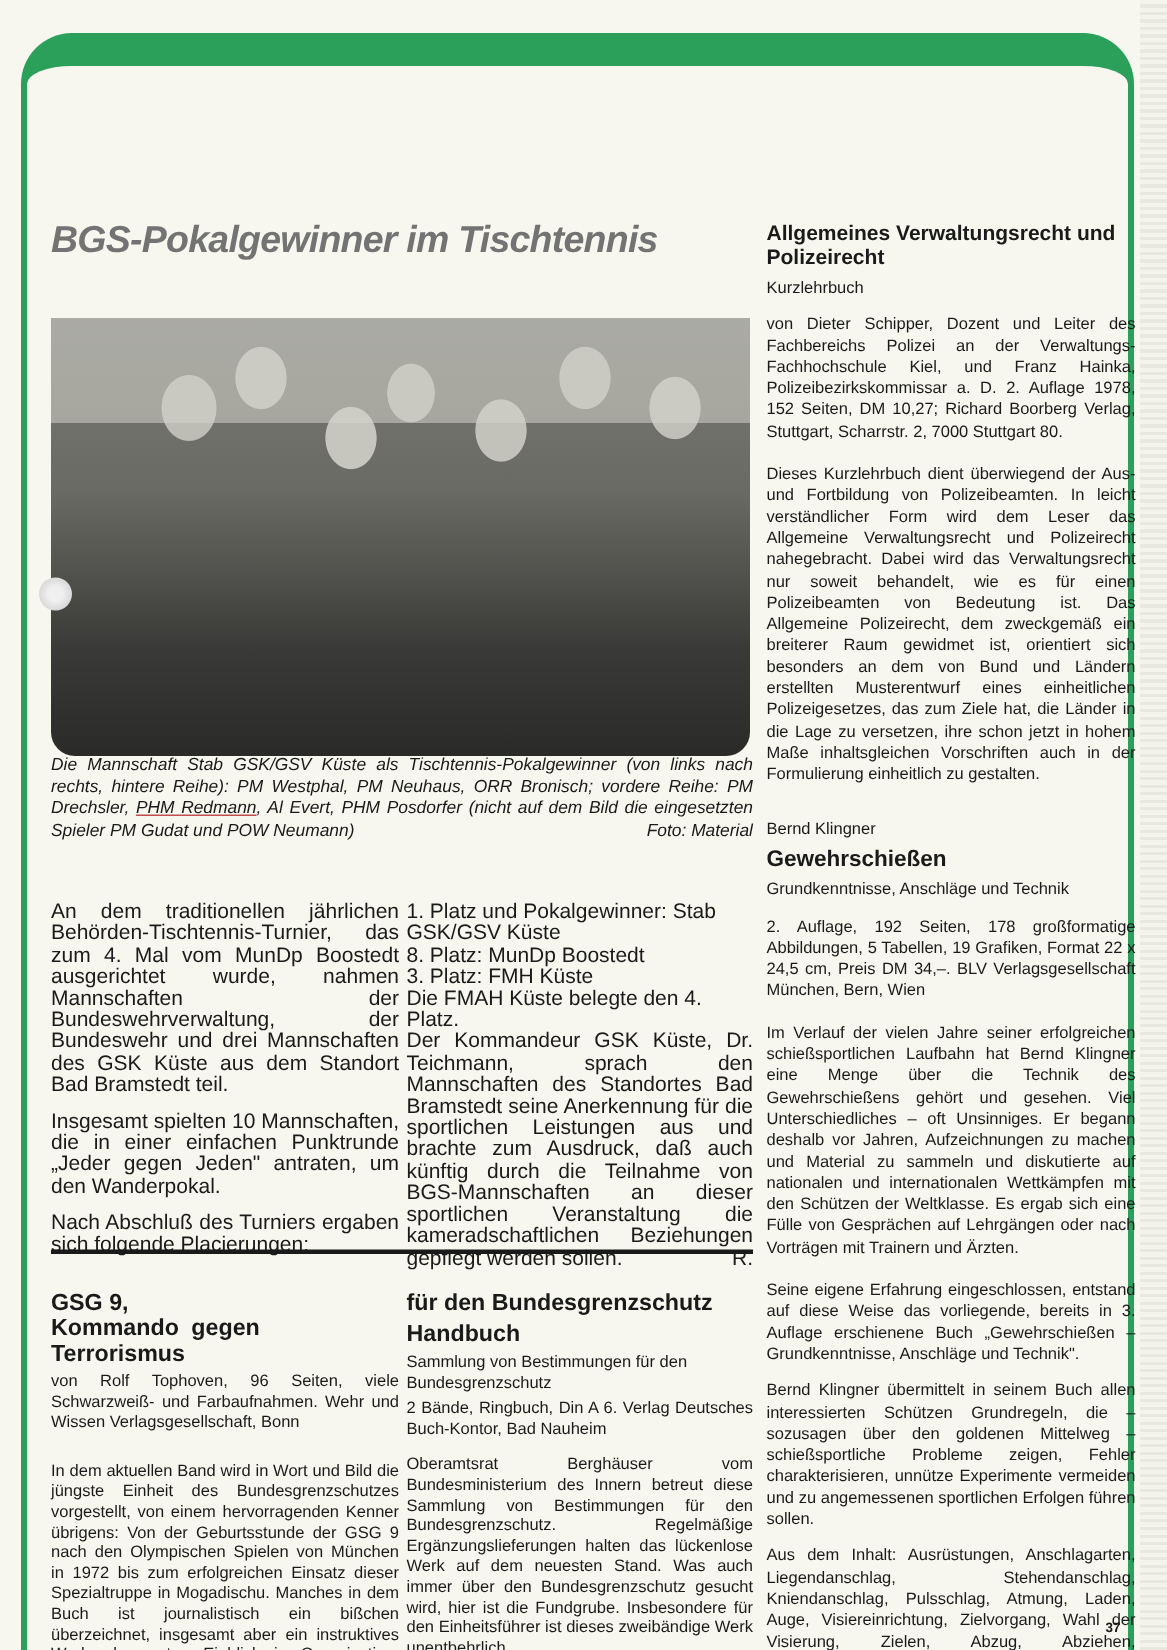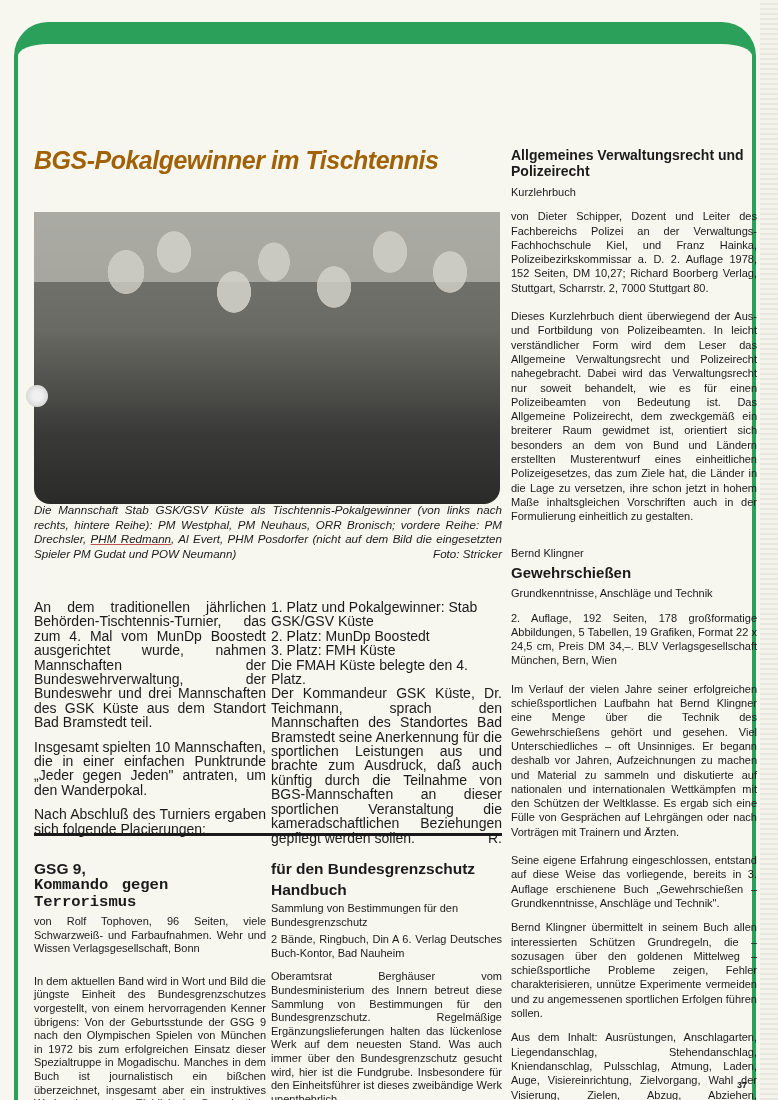--- a/index.html
+++ b/index.html
@@ -17,21 +17,21 @@
   }
   .right-edge {
     position:absolute; left:760px; top:0; width:18px; height:1100px;
     background:repeating-linear-gradient(0deg,#e8e8e0 0 2px,#f4f4ec 2px 5px);
   }
   .col { position:absolute; font-size:14px; line-height:14.4px; }
   .col p { margin:0 0 10px 0; text-align:justify; }
   .title {
     position:absolute; left:34px; top:146px; width:470px;
     font-size:25px; font-weight:bold; font-style:italic; letter-spacing:-0.5px;
-    color:#a16207; white-space:nowrap;
+    color:#737373; white-space:nowrap;
   }
   .photo {
     position:absolute; left:34px; top:212px; width:466px; height:292px;
     border-radius:0 0 16px 16px;
     background:
       radial-gradient(ellipse 30px 36px at 92px 60px,#bdbdb5 60%,transparent 62%),
       radial-gradient(ellipse 28px 34px at 140px 40px,#c2c2ba 60%,transparent 62%),
       radial-gradient(ellipse 28px 34px at 200px 80px,#c6c6be 60%,transparent 62%),
       radial-gradient(ellipse 26px 32px at 240px 50px,#bdbdb5 60%,transparent 62%),
       radial-gradient(ellipse 28px 34px at 300px 75px,#c2c2ba 60%,transparent 62%),
@@ -64,42 +64,42 @@
 
 <div class="title">BGS-Pokalgewinner im Tischtennis</div>
 
 <div class="photo">
   <div class="bg"></div>
 </div>
 <div class="gray-dot"></div>
 
 <div class="caption">
   <span>Die Mannschaft Stab GSK/GSV Küste als Tischtennis-Pokalgewinner (von links nach rechts, hintere Reihe): PM Westphal, PM Neuhaus, ORR Bronisch; vordere Reihe: PM Drechsler, </span><span class="u">PHM Redmann</span><span>, Al Evert, PHM Posdorfer (nicht auf dem Bild die eingesetzten Spieler PM Gudat und POW Neumann)</span>
-  <span class="credit">Foto: Stricker</span>
+  <span class="credit">Foto: Material</span>
 </div>
 
 <div class="col" style="left:34px; top:600px; width:232px;">
   <p>An dem traditionellen jährlichen Behörden-Tischtennis-Turnier, das zum 4. Mal vom MunDp Boostedt ausgerichtet wurde, nahmen Mannschaften der Bundeswehrverwaltung, der Bundeswehr und drei Mannschaften des GSK Küste aus dem Standort Bad Bramstedt teil.</p>
   <p>Insgesamt spielten 10 Mannschaften, die in einer einfachen Punktrunde „Jeder gegen Jeden" antraten, um den Wanderpokal.</p>
   <p>Nach Abschluß des Turniers ergaben sich folgende Placierungen:</p>
 </div>
 
 <div class="col" style="left:271px; top:600px; width:231px;">
   <div>1. Platz und Pokalgewinner: Stab GSK/GSV Küste</div>
-  <div>2. Platz: MunDp Boostedt</div>
+  <div>8. Platz: MunDp Boostedt</div>
   <div>3. Platz: FMH Küste</div>
   <div>Die FMAH Küste belegte den 4. Platz.</div>
   <p style="margin:0;"><span>Der Kommandeur GSK Küste, Dr. Teichmann, sprach den Mannschaften des Standortes Bad Bramstedt seine Anerkennung für die sportlichen Leistungen aus und brachte zum Ausdruck, daß auch künftig durch die Teilnahme von BGS-Mannschaften an dieser sportlichen Veranstaltung die kameradschaftlichen Beziehungen gepflegt werden sollen.</span> <span style="float:right">R.</span></p>
 </div>
 
 <div class="rule" style="left:34px; top:833px; width:468px;"></div>
 
 <div class="col" style="left:34px; top:860px; width:232px; font-size:11px; line-height:13.6px;">
   <h3>GSG 9,</h3>
-  <h3 style="margin-bottom:4px; word-spacing:4px;font-family:Liberation Mono, monospace;">Kommando gegen Terrorismus</h3>
+  <h3 style="margin-bottom:4px; word-spacing:4px;">Kommando gegen Terrorismus</h3>
   <p style="margin-bottom:19px;">von Rolf Tophoven, 96 Seiten, viele Schwarzweiß- und Farbaufnahmen. Wehr und Wissen Verlagsgesellschaft, Bonn</p>
   <p>In dem aktuellen Band wird in Wort und Bild die jüngste Einheit des Bundesgrenzschutzes vorgestellt, von einem hervorragenden Kenner übrigens: Von der Geburtsstunde der GSG 9 nach den Olympischen Spielen von München in 1972 bis zum erfolgreichen Einsatz dieser Spezialtruppe in Mogadischu. Manches in dem Buch ist journalistisch ein bißchen überzeichnet, insgesamt aber ein instruktives Werk, das guten Einblick in Organisation, Konzeption und Ausrüstung der GSG 9 gibt.</p>
 </div>
 
 <div class="col" style="left:271px; top:860px; width:231px; font-size:11px; line-height:13.6px;">
   <h3 style="margin-bottom:4px;">für den Bundesgrenzschutz</h3>
   <h3>Handbuch</h3>
   <div class="sub" style="margin:4px 0 4px 0;">Sammlung von Bestimmungen für den Bundesgrenzschutz</div>
   <p>2 Bände, Ringbuch, Din A 6. Verlag Deutsches Buch-Kontor, Bad Nauheim</p>
   <p>Oberamtsrat Berghäuser vom Bundesministerium des Innern betreut diese Sammlung von Bestimmungen für den Bundesgrenzschutz. Regelmäßige Ergänzungslieferungen halten das lückenlose Werk auf dem neuesten Stand. Was auch immer über den Bundesgrenzschutz gesucht wird, hier ist die Fundgrube. Insbesondere für den Einheitsführer ist dieses zweibändige Werk unentbehrlich.</p>

